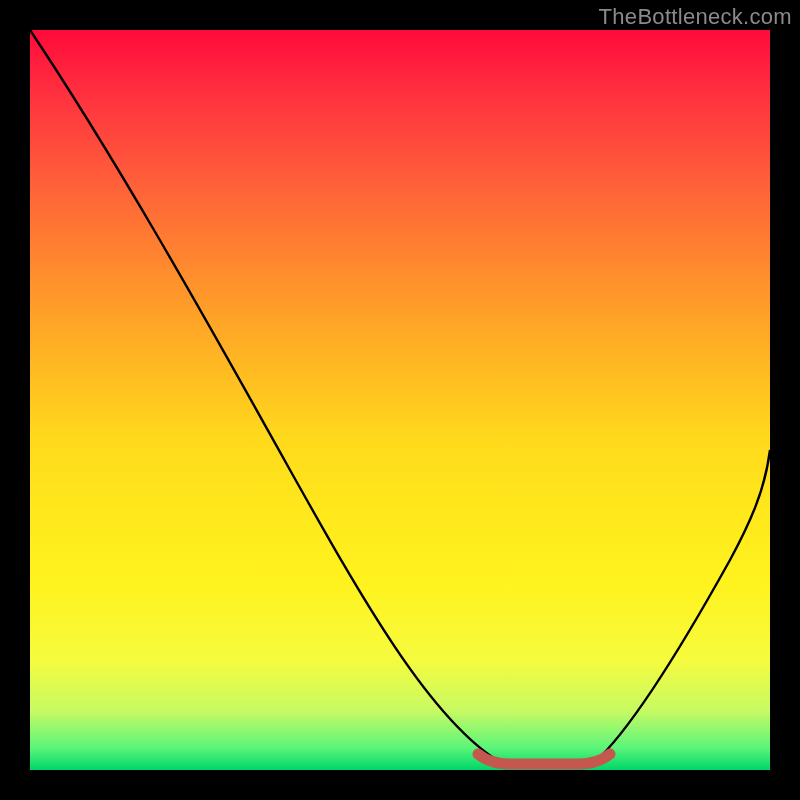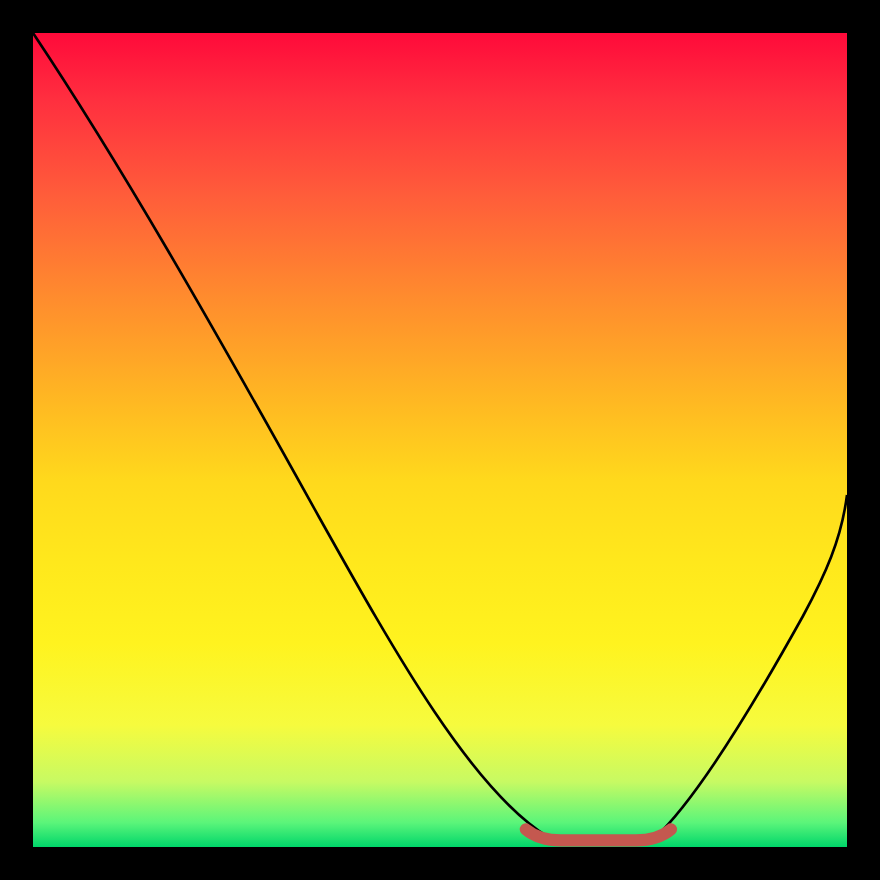--- a/index.html
+++ b/index.html
@@ -74,13 +74,14 @@
                C 720 493, 735 460, 740 420" fill="none" stroke="#000" stroke-width="2.4"></path>
 
       <path d="M 448 724
                Q 460 734 480 734
                L 548 734
                Q 568 734 580 724" fill="none" stroke="#c4584f" stroke-width="11" stroke-linecap="round"></path>
     </svg>
 
   </div>
 
+  <div class="watermark">TheBottleneck.com</div>
 </div>
 
 </body></html>

